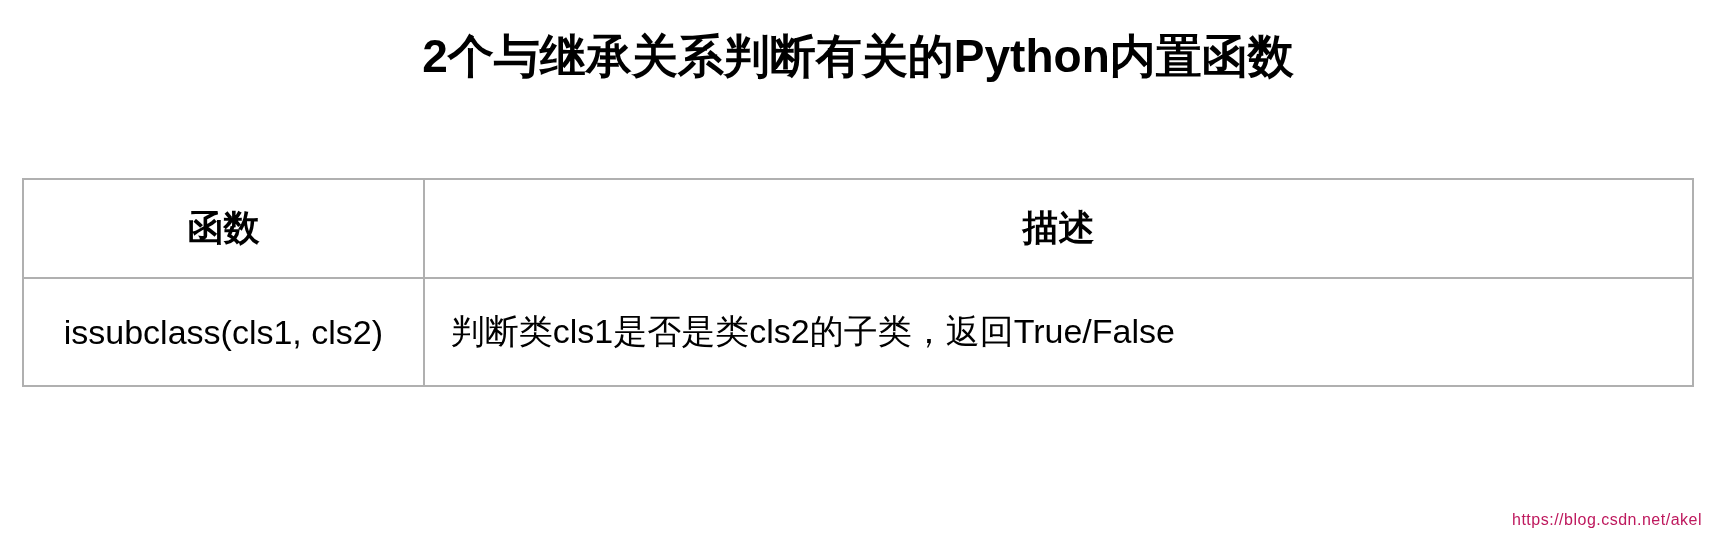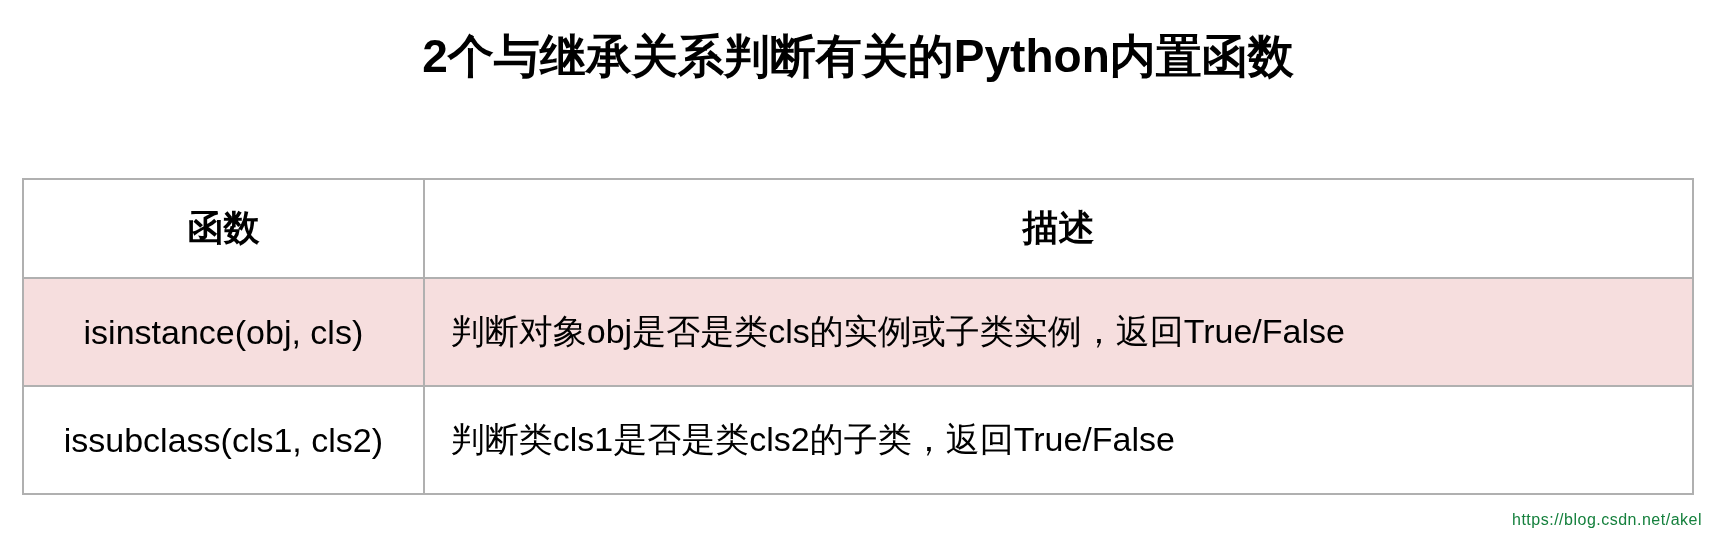--- a/index.html
+++ b/index.html
@@ -63,21 +63,21 @@
       background: #f6dede;
     }
     tr.normal td {
       background: #ffffff;
     }
     .watermark {
       position: absolute;
       right: 14px;
       bottom: 8px;
       font-size: 16px;
-      color: #15803d;
+      color: #be185d;
       letter-spacing: 0.5px;
       pointer-events: none;
     }
   </style>
 </head>
 <body>
 
 <div class="title">2个与继承关系判断有关的Python内置函数</div>
 
 <div class="table-wrap">
@@ -86,24 +86,20 @@
       <col class="col-fn">
       <col class="col-desc">
     </colgroup>
     <thead>
       <tr>
         <th>函数</th>
         <th>描述</th>
       </tr>
     </thead>
     <tbody>
-      <tr class="highlight">
-        <td class="fn">isinstance(obj, cls)</td>
-        <td class="desc">判断对象obj是否是类cls的实例或子类实例，返回True/False</td>
-      </tr>
       <tr class="normal">
         <td class="fn">issubclass(cls1, cls2)</td>
         <td class="desc">判断类cls1是否是类cls2的子类，返回True/False</td>
       </tr>
     </tbody>
   </table>
 </div>
 
 <div class="watermark">https://blog.csdn.net/akel</div>
 

